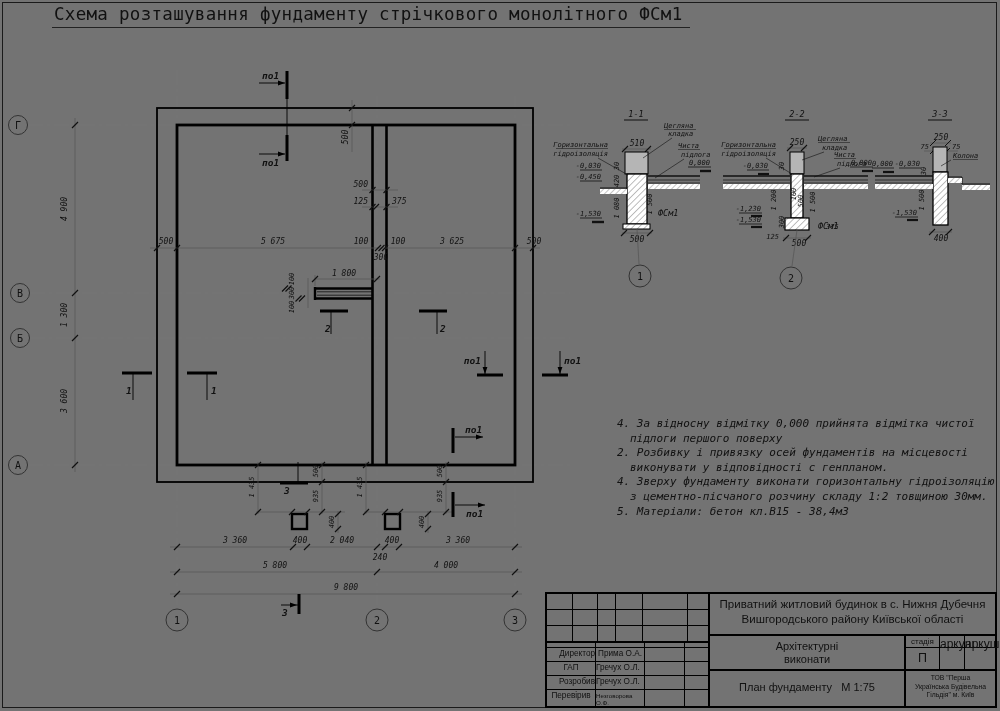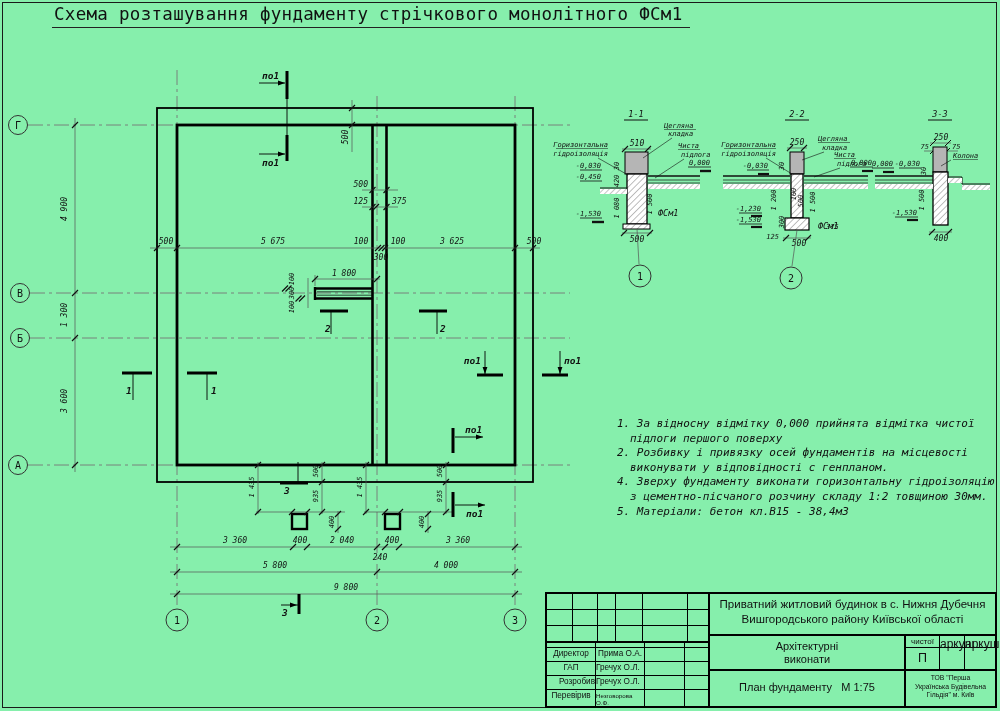--- a/index.html
+++ b/index.html
@@ -1,16 +1,16 @@
 <!DOCTYPE html>
 <html><head>
 <meta charset="utf-8">
 <style>
   html,body{margin:0;padding:0;background:#e8e8e8;}
-  #sheet{position:relative;width:1000px;height:711px;background:#86efac;overflow:hidden;
+  #sheet{position:relative;width:1000px;height:711px;background:#737373;overflow:hidden;
          font-family:"DejaVu Sans Mono",monospace;}
   #frame{position:absolute;left:2px;top:2px;right:3px;bottom:3px;border:1.6px solid #1a1a1a;pointer-events:none;}
   #title{position:absolute;left:52px;top:4px;font:17.5px "DejaVu Sans Mono",monospace;
          letter-spacing:.3px;color:#111;border-bottom:1.3px solid #222;padding:0 8px 3px 2px;}
   svg{position:absolute;left:0;top:0;}
   svg text{fill:#111;}
   .d  {font:italic 8px "DejaVu Sans Mono",monospace;}
   .d7 {font:italic 7px "DejaVu Sans Mono",monospace;}
   .lbl{font:italic 7px "DejaVu Sans Mono",monospace;}
   .mk {font:italic bold 9.5px "DejaVu Sans Mono",monospace;}
@@ -380,21 +380,21 @@
   </g>
   <text class="d7" transform="rotate(-90 926 171)" x="926" y="171" text-anchor="middle">30</text>
   <text class="d7" transform="rotate(-90 924 200)" x="924" y="200" text-anchor="middle">1 500</text>
   <line x1="929" y1="232" x2="952" y2="232" stroke="#555" stroke-width="0.7"></line>
   <path d="M929,235 L935,229 M946,235 L952,229" stroke="#111" stroke-width="1.1" fill="none"></path>
   <text class="d" x="941" y="241" text-anchor="middle">400</text>
 </g>
 </svg>
 
 <div id="notes">
-  <p class="note">1. За відносну відмітку 0,000 прийнята відмітка чистої підлоги першого поверху</p>
+  <p class="note">4. За відносну відмітку 0,000 прийнята відмітка чистої підлоги першого поверху</p>
   <p class="note">2. Розбивку і привязку осей фундаментів на місцевості виконувати у відповідності с генпланом.</p>
   <p class="note">4. Зверху фундаменту виконати горизонтальну гідроізоляцію з цементно-пісчаного розчину складу 1:2 товщиною 30мм.</p>
   <p class="note">5. Матеріали: бетон кл.В15 - 38,4м3</p>
 </div>
 
 <div id="tb">
 
   <div class="ln" style="left:161px;top:0;width:2px;height:112px"></div>
   <div class="ln" style="left:0;top:15px;width:163px;height:1px"></div>
   <div class="ln" style="left:0;top:31px;width:163px;height:1px"></div>
@@ -419,34 +419,34 @@
   <div class="ln" style="left:163px;top:75px;width:285px;height:2px"></div>
 
   <div class="tcell" style="left:163px;top:3px;width:285px;font-size:11.5px;line-height:15px">
     <div>Приватний житловий будинок в с. Нижня Дубечня</div>
     <div>Вишгородського району Київської області</div>
   </div>
   <div class="tcell" style="left:163px;top:46px;width:194px;font-size:11px;line-height:13px">
     <div>Архітектурні</div>
     <div>виконати</div>
   </div>
-  <div class="tcell" style="left:359px;top:43px;width:33px;font-size:8px">чистої</div>
+  <div class="tcell" style="left:359px;top:43px;width:33px;font-size:8px">стадія</div>
   <div class="tcell" style="left:393px;top:43px;width:24px;font-size:12px">аркуш</div>
   <div class="tcell" style="left:418px;top:43px;width:30px;font-size:12px">аркушів</div>
   <div class="tcell" style="left:359px;top:57px;width:33px;font-size:12.5px">П</div>
   <div class="tcell" style="left:163px;top:87px;width:194px;font-size:11px">
     <span>План фундаменту</span>&nbsp;&nbsp;
     <span>М 1:75</span>
   </div>
   <div class="tcell" style="left:359px;top:80px;width:89px;font-size:6.8px;line-height:8.6px">
     <div>ТОВ "Перша</div>
     <div>Українська Будівельна</div>
     <div>Гільдія" м. Київ</div>
   </div>
-  <div class="tcell" style="left:0;top:55px;width:48px;font-size:8.2px;text-align:center">Директор</div>
+  <div class="tcell" style="left:0;top:55px;width:48px;font-size:8.2px;text-align:right">Директор</div>
   <div class="tcell" style="left:49px;top:55px;width:48px;font-size:8.2px;text-align:center">Прима О.А.</div>
   <div class="tcell" style="left:0;top:69px;width:48px;font-size:8.2px;">ГАП</div>
   <div class="tcell" style="left:49px;top:69px;width:48px;font-size:8.2px;text-align:left">Гречух О.Л.</div>
   <div class="tcell" style="left:0;top:83px;width:48px;font-size:8.2px;text-align:right">Розробив</div>
   <div class="tcell" style="left:49px;top:83px;width:48px;font-size:8.2px;text-align:left">Гречух О.Л.</div>
   <div class="tcell" style="left:0;top:97px;width:48px;font-size:8.2px;">Перевірив</div>
   <div class="tcell" style="left:49px;top:98px;width:48px;font-size:6.2px;text-align:left">Незговорова О.Ф.</div>
 </div>
 </div>
 

